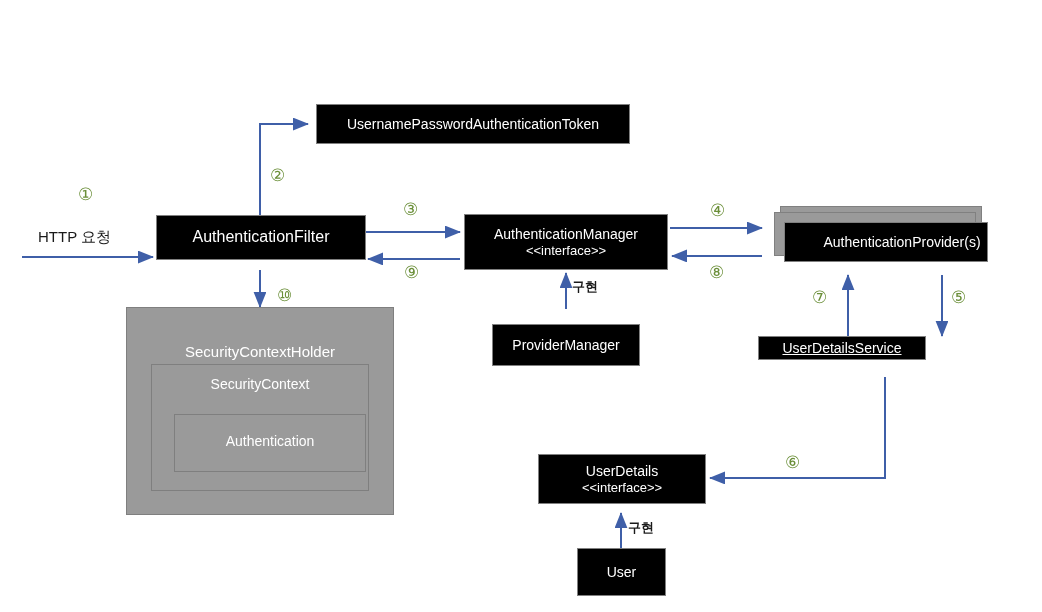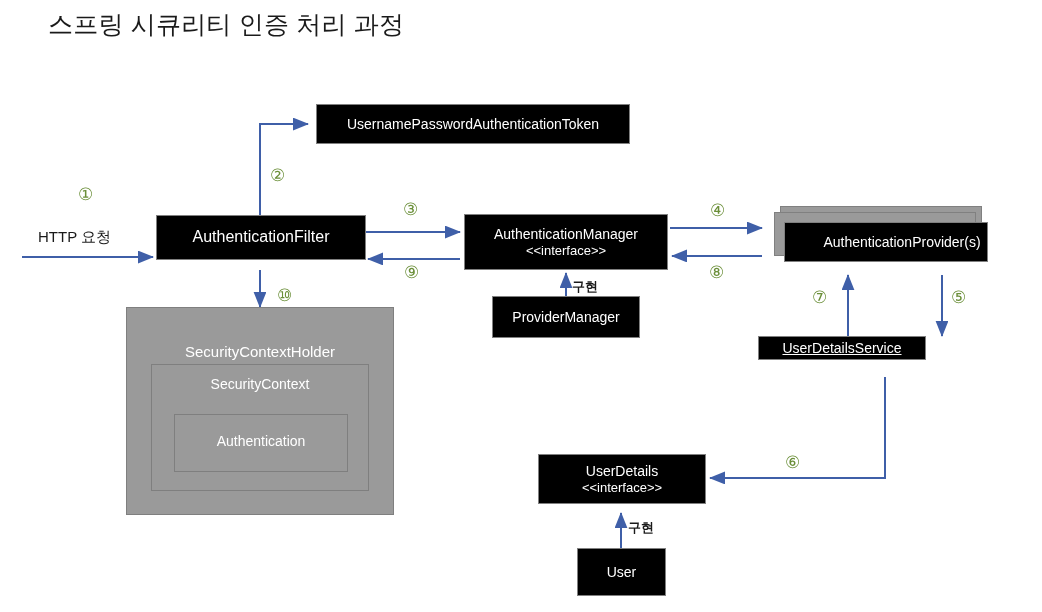--- a/index.html
+++ b/index.html
@@ -88,21 +88,20 @@
     width: 1042px;
     height: 612px;
     pointer-events: none;
   }
 </style>
 </head>
 <body>
 
 <div id="canvas">
 
-  <div id="title">스프링 시큐리티 인증 처리 과정</div>
 
   <svg class="arrows" viewBox="0 0 1042 612">
     <defs>
       <marker id="ah" markerWidth="9" markerHeight="9" refX="7.5" refY="3.2" orient="auto">
         <path d="M0,0 L8,3.2 L0,6.4 z" fill="#3f5fa8"></path>
       </marker>
     </defs>
     <g stroke="#3f5fa8" stroke-width="2" fill="none" marker-end="url(#ah)">
 
       <path d="M22,257 L153,257"></path>
@@ -159,21 +158,21 @@
     <span>AuthenticationManager</span>
     <span class="sub">&lt;&lt;interface&gt;&gt;</span>
   </div>
 
   <div class="stack-shadow" style="left:780px; top:206px; width:202px; height:44px;"></div>
   <div class="stack-shadow" style="left:774px; top:212px; width:202px; height:44px;"></div>
   <div class="node" style="left:784px; top:222px; width:204px; height:40px;padding-left:32px;">
     <span>AuthenticationProvider(s)</span>
   </div>
 
-  <div class="node" style="left:492px; top:296px; width:148px; height:42px;">
+  <div class="node" style="left:492px; top:324px; width:148px; height:42px;">
     <span>ProviderManager</span>
   </div>
 
   <div class="node" style="left:758px; top:336px; width:168px; height:24px;text-decoration:underline;">
     <span>UserDetailsService</span>
   </div>
 
   <div class="node" style="left:538px; top:454px; width:168px; height:50px;">
     <span>UserDetails</span>
     <span class="sub">&lt;&lt;interface&gt;&gt;</span>
@@ -182,17 +181,17 @@
   <div class="node" style="left:577px; top:548px; width:89px; height:48px;">
     <span>User</span>
   </div>
 
   <div class="bignode" style="left:126px; top:307px; width:268px; height:208px;">
     <div class="bignode-label" style="top:27px;margin-top:8px;">SecurityContextHolder</div>
   </div>
   <div class="bignode" style="left:151px; top:364px; width:218px; height:127px;">
     <div class="bignode-label" style="top:11px; font-size:14px;">SecurityContext</div>
   </div>
-  <div class="bignode" style="left:174px; top:414px; width:174px; height:58px;">
+  <div class="bignode" style="left:174px; top:414px; width:192px; height:58px;">
     <div class="bignode-label" style="top:18px; font-size:14px;">Authentication</div>
   </div>
 
 </div>
 
 </body></html>

